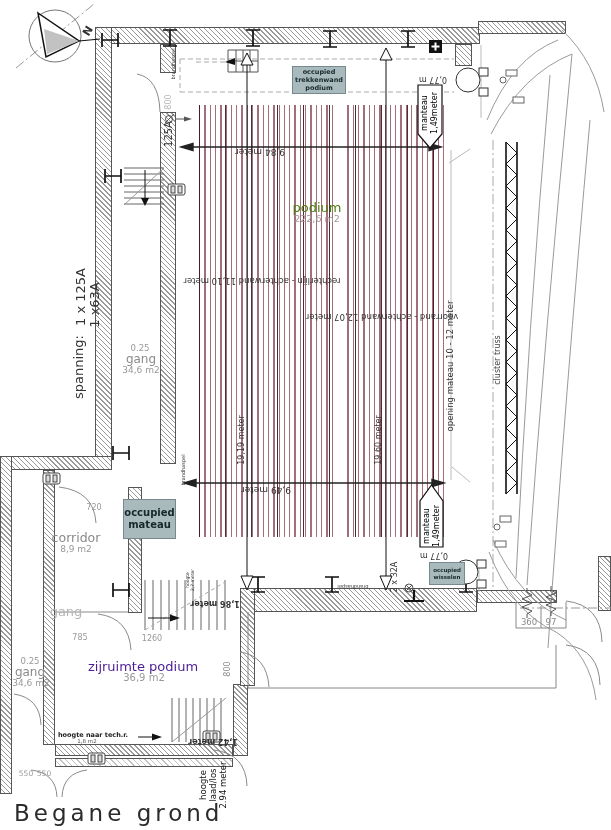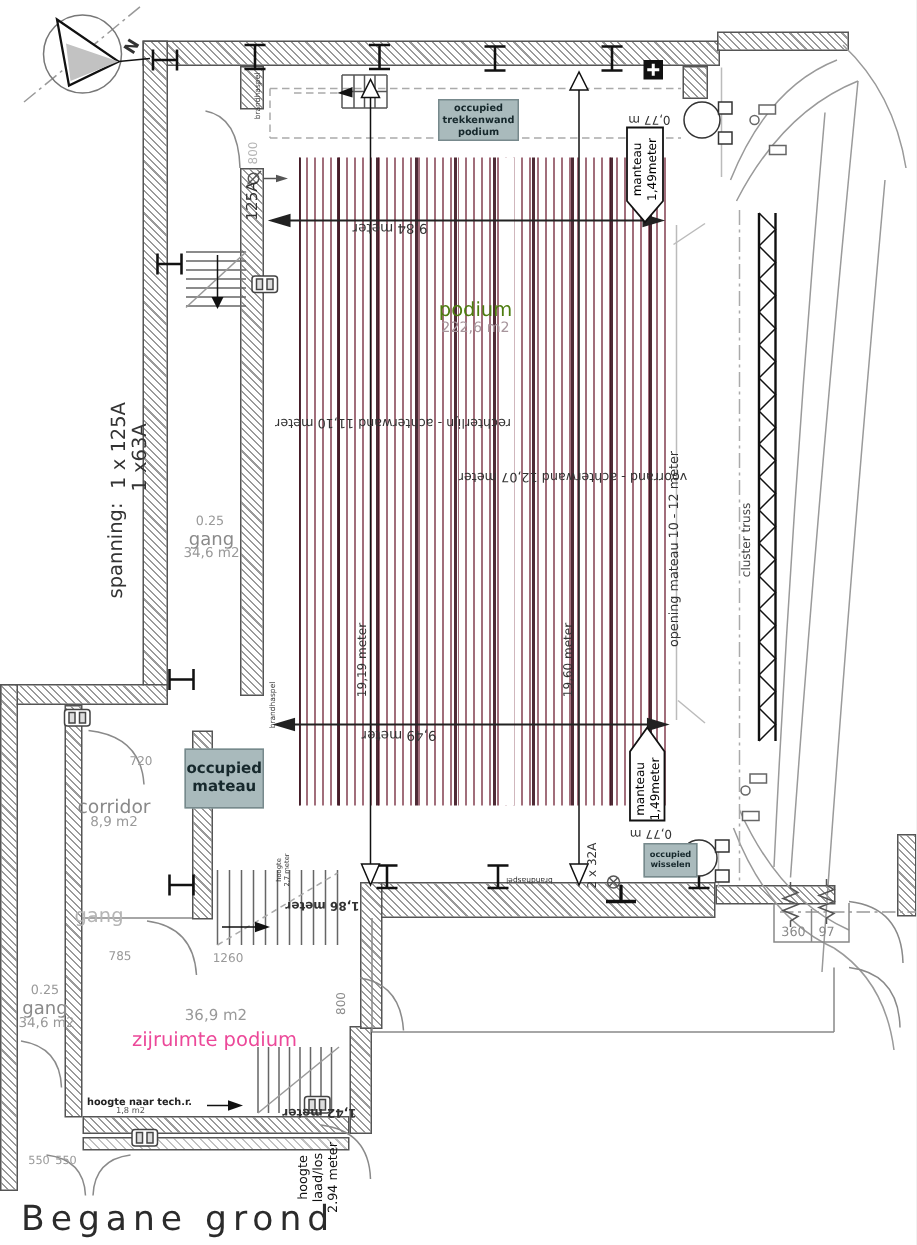--- a/index.html
+++ b/index.html
@@ -290,21 +290,21 @@
   <div class="lb" style="left:317px;top:219px;font-size:9.5px;color:#a7959c;">222,6 m2</div>
   <div class="lb gray" style="left:140px;top:348px;font-size:8.5px;">0.25</div>
   <div class="lb mgray" style="left:141px;top:359px;font-size:12px;">gang</div>
   <div class="lb gray" style="left:141px;top:370px;font-size:9px;">34,6 m2</div>
   <div class="lb gray" style="left:30px;top:661px;font-size:8.5px;">0.25</div>
   <div class="lb mgray" style="left:30px;top:672px;font-size:12px;">gang</div>
   <div class="lb gray" style="left:31px;top:683px;font-size:9px;">34,6 m2</div>
   <div class="lb" style="left:76px;top:538px;font-size:12.5px;color:#8a8a8a;">corridor</div>
   <div class="lb gray" style="left:76px;top:549px;font-size:9px;">8,9 m2</div>
   <div class="lb lgray" style="left:66px;top:611px;font-size:13px;">gang</div>
-  <div class="lb" style="left:143px;top:666px;font-size:13px;color:#ec4899;margin-top:28px;">zijruimte podium</div>
+  <div class="lb" style="left:143px;top:666px;font-size:13px;color:#4c1d95;">zijruimte podium</div>
   <div class="lb gray" style="left:144px;top:678px;font-size:10px;">36,9 m2</div>
   <div class="lb" style="left:93px;top:735px;font-size:6.5px;font-weight:bold;color:#222;">hoogte naar tech.r.</div>
   <div class="lb" style="left:87px;top:742px;font-size:5.5px;color:#555;">1,8 m2</div>
 
   <div class="lb r90" style="left:498px;top:360px;font-size:8px;color:#444;">cluster truss</div>
   <div class="lb r90" style="left:173px;top:64px;font-size:5px;">brandhaspel</div>
   <div class="lb r90" style="left:183px;top:470px;font-size:5px;">brandhaspel</div>
   <div class="lb r180" style="left:353px;top:586px;font-size:5px;">brandhaspel</div>
 
   <div class="vb" style="left:430px;top:113px;font-size:8px;">

